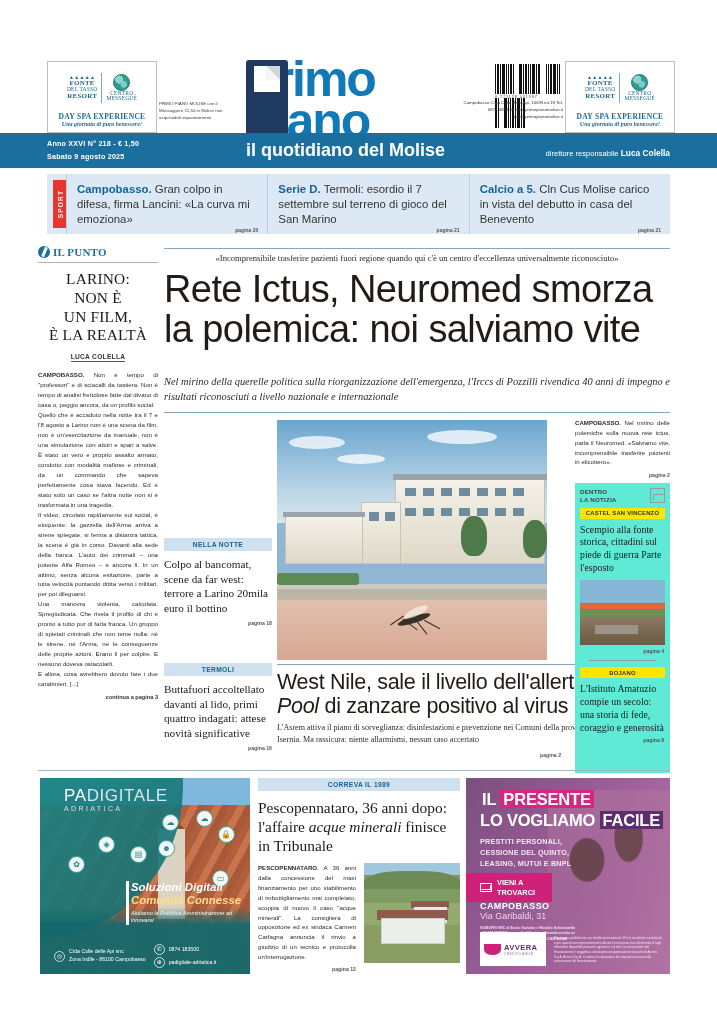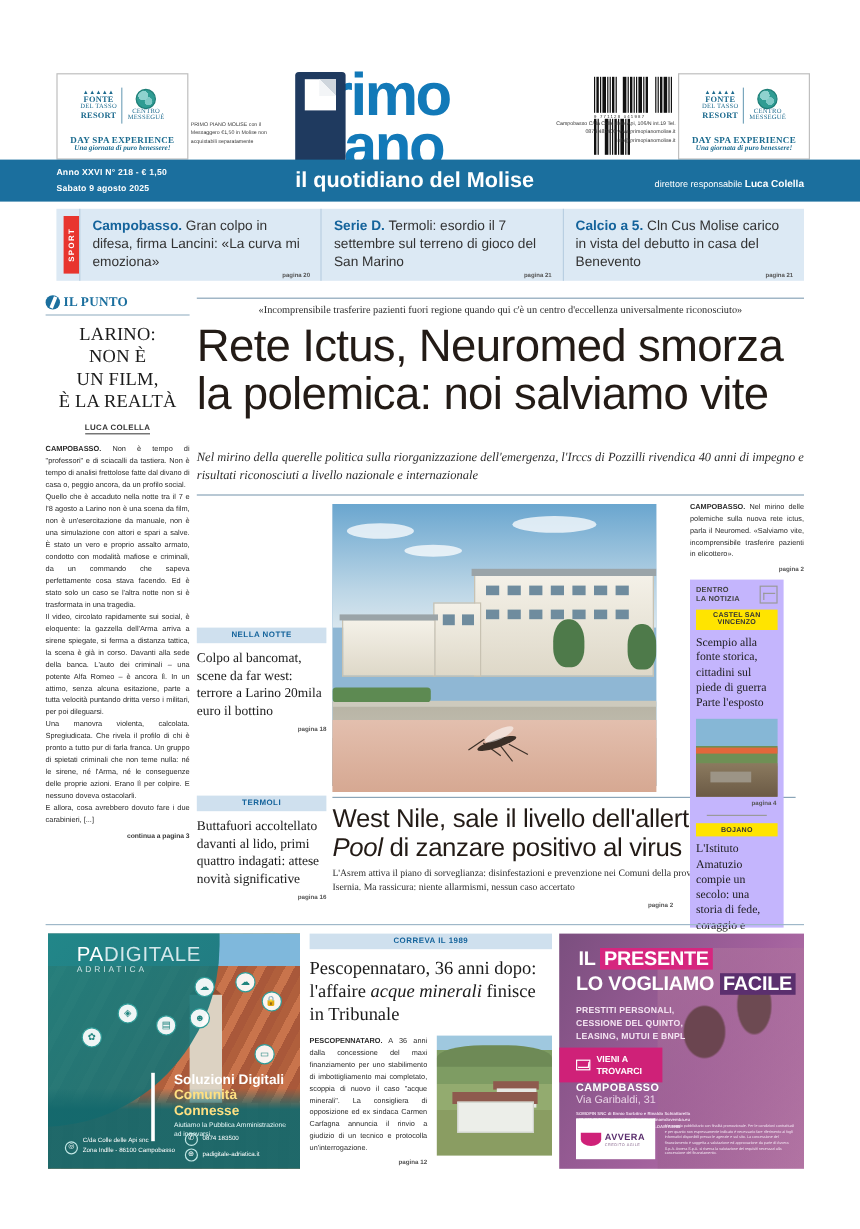--- a/index.html
+++ b/index.html
@@ -222,22 +222,22 @@
   }
   .wn-pag { position:absolute; left:540px; top:752px; font-size:5.2px; font-weight:bold; color:#555;}
 
   
   .rc { position:absolute; left:575px; top:418px; width:95px; }
   .rc-body { font-size:6.1px; line-height:1.62; text-align:justify; color:#2b2b2b; }
   .rc-body b { font-weight:bold; }
   .rc-pag { text-align:right; font-size:5.2px; font-weight:bold; color:#555; margin-top:5px;}
 
   .dentro {
-    position:absolute; left:575px; top:483px; width:78px; height:290px;
-    background:#c4b5fd;
+    position:absolute; left:575px; top:483px; width:95px; height:290px;
+    background:#5eead4;
   }
   .dentro-hdr { display:flex; align-items:flex-start; justify-content:space-between; padding:5px 5px 3px 5px;}
   .dentro-lbl { font-size:6.2px; font-weight:bold; color:#444; line-height:1.25; letter-spacing:0.2px;}
   .dentro-icon { width:15px; height:15px; border:1.6px solid #9a9a9a; position:relative; }
   .dentro-icon::after{
     content:''; position:absolute; left:2px; bottom:2px; width:9px; height:5px;
     border-left:1.4px solid #9a9a9a; border-top:1.4px solid #9a9a9a;
   }
   .yellow-lbl {
     background:#ffe400; color:#333; font-size:5.9px; font-weight:bold;
@@ -286,21 +286,21 @@
   .pa-logo { position:absolute; left:24px; top:8px; }
   .pa-logo .l1 { font-size:17px; font-weight:bold; color:#fff; letter-spacing:0.6px; }
   .pa-logo .l1 span { color:#d3e7ea; font-weight:normal; }
   .pa-logo .l2 { font-size:7px; color:#cfe5e8; letter-spacing:2.4px; margin-top:-1px;}
   .pa-icon {
     position:absolute; width:17px; height:17px; border-radius:50%;
     background:rgba(255,255,255,.93); border:1.5px solid #2f9c98;
     display:flex; align-items:center; justify-content:center;
     font-size:8px; color:#22857f;
   }
-  .pa-claim { position:absolute; left:86px; top:116px; width:118px; padding-left:16px; border-left:3px solid #fff;}
+  .pa-claim { position:absolute; left:86px; top:103px; width:118px; padding-left:2px; border-left:3px solid #fff;font-style:italic;}
   .pa-claim .c1 { font-size:11.4px; font-weight:bold; color:#fff; line-height:1.12; }
   .pa-claim .c2 { font-size:11.4px; font-weight:bold; color:#ffe082; line-height:1.12; }
   .pa-claim .c3 { font-size:5.6px; color:#eafafa; line-height:1.4; margin-top:3px; }
   .pa-foot { position:absolute; left:0; bottom:6px; width:100%; display:flex; padding:0 14px; gap:8px;}
   .pa-fitem { display:flex; align-items:center; gap:4px; color:#fff; font-size:5.2px; line-height:1.45;}
   .pa-fic { width:11px; height:11px; border-radius:50%; border:1px solid #bfe6e4;
     display:flex; align-items:center; justify-content:center; font-size:6px; flex:none;}
 
   
   .corr { position:absolute; left:258px; top:778px; width:202px; }
@@ -483,21 +483,21 @@
   <div class="toprule"></div>
   <div class="kicker">«Incomprensibile trasferire pazienti fuori regione quando qui c'è un centro d'eccellenza universalmente riconosciuto»</div>
   <div class="mainhead">
     <div>Rete Ictus, Neuromed smorza</div>
     <div>la polemica: noi salviamo vite</div>
   </div>
   <div class="subhead">Nel mirino della querelle politica sulla riorganizzazione dell'emergenza, l'Irccs di Pozzilli rivendica 40 anni di impegno e risultati riconosciuti a livello nazionale e internazionale</div>
   <div class="subrule"></div>
 
 
-  <div class="brief" style="top:523px">
+  <div class="brief" style="top:538px">
     <div class="brief-label">NELLA NOTTE</div>
     <div class="brief-head">Colpo al bancomat, scene da far west: terrore a Larino 20mila euro il bottino</div>
     <div class="brief-pag">pagina 18</div>
   </div>
 
   <div class="brief" style="top:663px">
     <div class="brief-label">TERMOLI</div>
     <div class="brief-head">Buttafuori accoltellato davanti al lido, primi quattro indagati: attese novità significative</div>
     <div class="brief-pag">pagina 16</div>
   </div>

